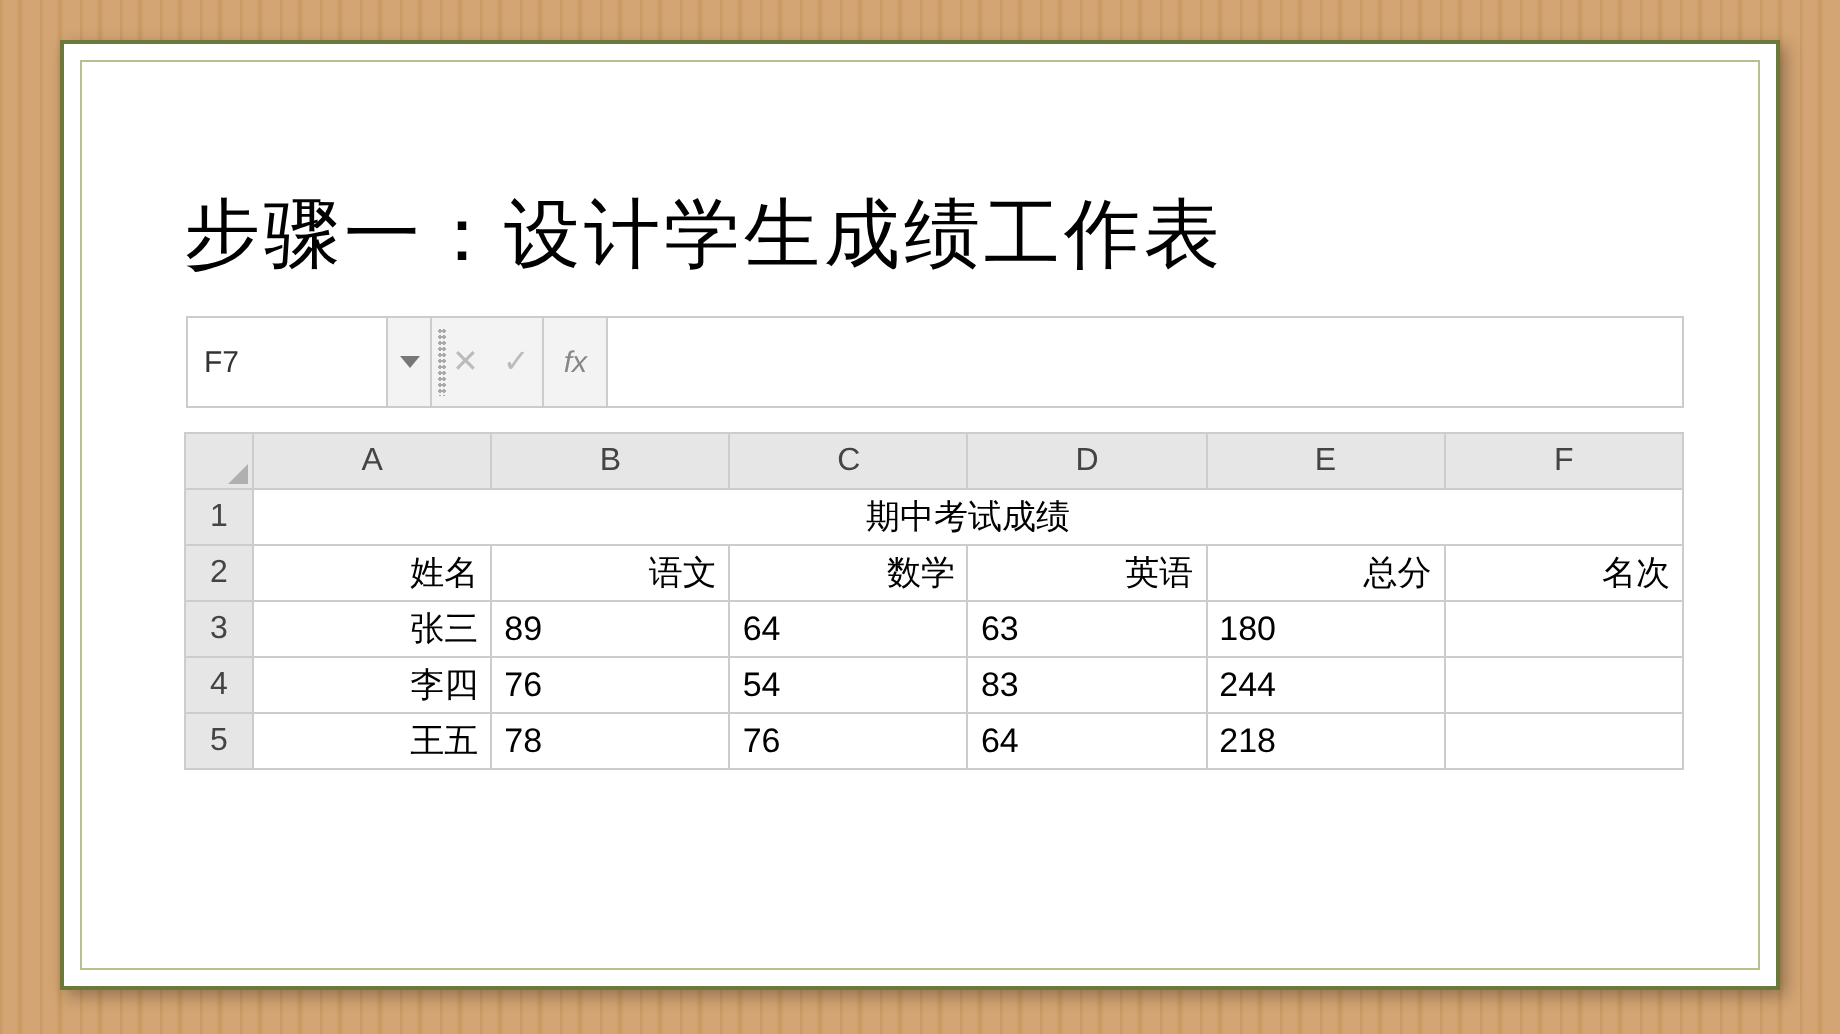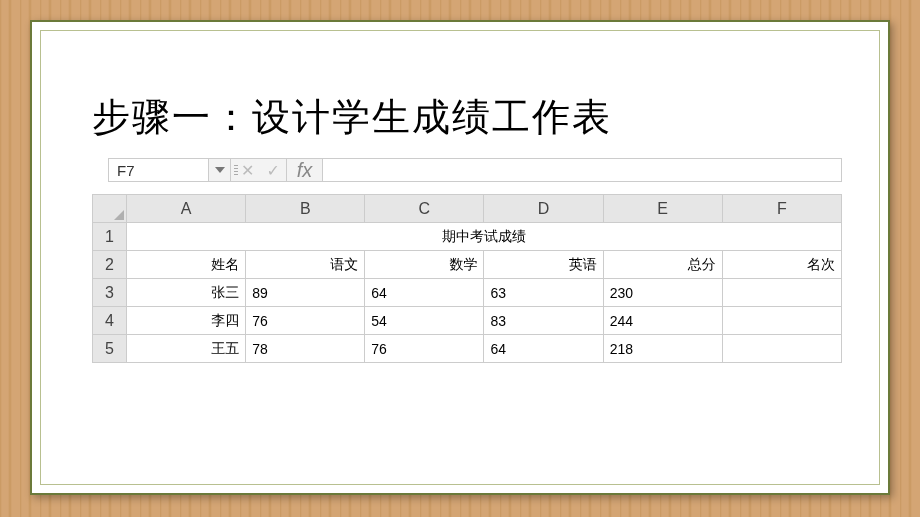--- a/index.html
+++ b/index.html
@@ -47,23 +47,23 @@
     }
     .excel-area {
       width: 750px;
       background: #fff;
       font-size: 16px;
     }
     .formula-bar {
       display: flex;
       align-items: center;
       border: 1px solid #ccc;
-      height: 24px;
+      height: 46px;
       background: #000000;
-      margin-left: 16px;
+      margin-left: 1px;
     }
     .name-box {
       width: 100px;
       background: #fff;
       border-right: 1px solid #ccc;
       padding: 3px 8px;
       font-size: 15px;
       color: #333;
       height: 100%;
       display: flex;
@@ -103,21 +103,21 @@
       background-size: 2px 3px;
     }
     .fx-controls span {
       color: #bbb;
       font-size: 16px;
       margin-left: 4px;
     }
     .fx-label {
       font-style: italic;
       color: #888;
-      font-size: 20px;
+      font-size: 15px;
       padding: 0 10px;
       border-right: 1px solid #ccc;
       height: 100%;
       display: flex;
       align-items: center;
       background: #f3f3f3;
     }
     .formula-input {
       flex: 1;
       background: #fff;
@@ -128,21 +128,21 @@
       border-collapse: collapse;
       width: 100%;
       table-layout: fixed;
       margin-top: 12px;
     }
     .grid th, .grid td {
       border: 1px solid #ccc;
       height: 28px;
       padding: 2px 6px;
       font-weight: normal;
-      font-size: 14px;
+      font-size: 17px;
     }
     .grid .corner {
       background: #e6e6e6;
       width: 34px;
       position: relative;
     }
     .grid .corner::after {
       content: "";
       position: absolute;
       right: 2px;
@@ -224,21 +224,21 @@
         <td class="cell-left">英语</td>
         <td class="cell-left">总分</td>
         <td class="cell-left">名次</td>
       </tr>
       <tr>
         <th class="row-header">3</th>
         <td class="cell-left">张三</td>
         <td class="cell-right">89</td>
         <td class="cell-right">64</td>
         <td class="cell-right">63</td>
-        <td class="cell-right">230</td>
+        <td class="cell-right">180</td>
         <td class="cell-left"></td>
       </tr>
       <tr>
         <th class="row-header">4</th>
         <td class="cell-left">李四</td>
         <td class="cell-right">76</td>
         <td class="cell-right">54</td>
         <td class="cell-right">83</td>
         <td class="cell-right">244</td>
         <td class="cell-left"></td>

